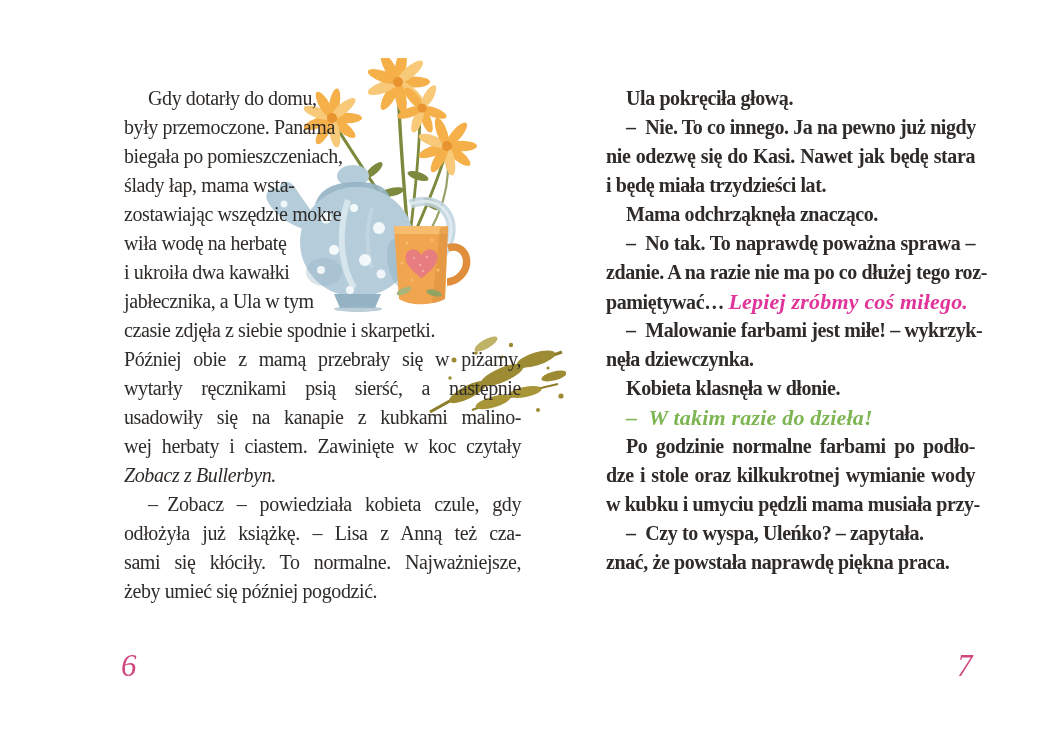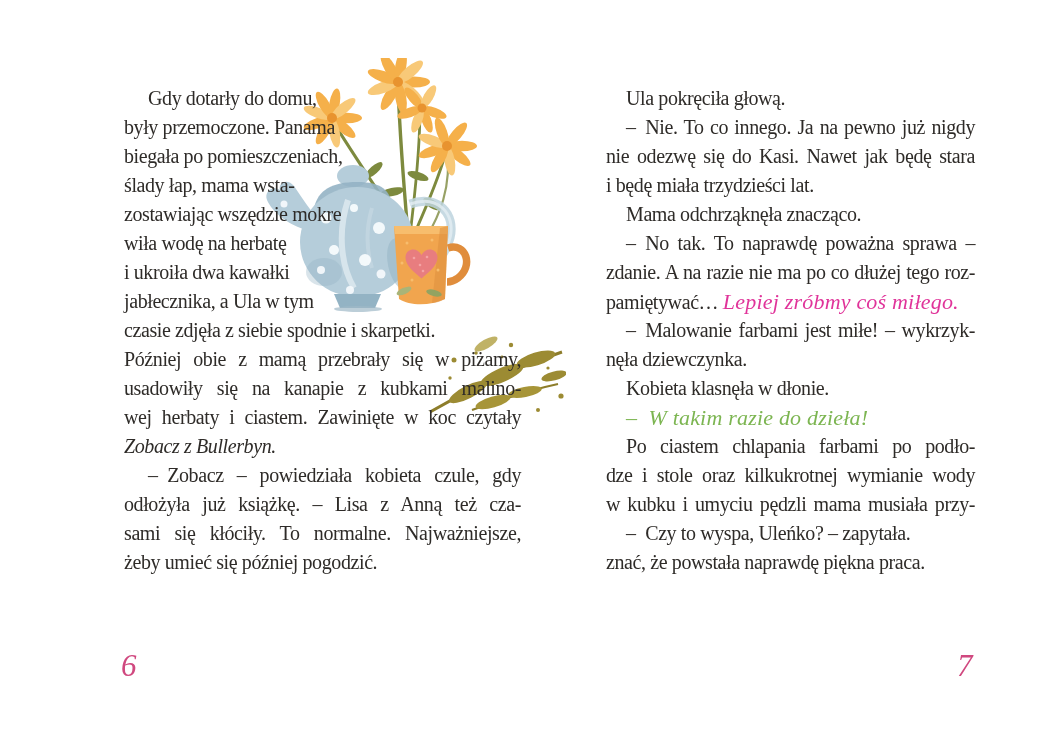--- a/index.html
+++ b/index.html
@@ -8,21 +8,21 @@
     font-family:"Liberation Serif", serif;
     font-size:20px; letter-spacing:-0.4px; color:var(--text,#2e2b28);
     overflow:hidden;
   }
   .page { position:absolute; top:0; height:737px; }
   .page.left  { left:12px;   width:521px;margin-left:47px; }
   .page.right { left:521px; width:522px; }
 
   .textcol { position:absolute; top:84px; z-index:2; }
   .left-col  { left:65px;  width:397px; }
-  .right-col { left:85px;  width:369px; } 
+  .right-col { left:85px;  width:369px;font-weight:bold; } 
 
   .line { height:29px; line-height:29px; white-space:nowrap; text-align:left; }
   .line.j { text-align:justify; text-align-last:justify; }
   .left-col  .line.ind { padding-left:24px; }
   .right-col .line.ind { padding-left:20px; }
 
   .seg.normal {}
   .seg.italic { font-style:italic; }
   .seg.pink  { color:var(--pink,#e0349a);  font-style:italic; font-size:22px; letter-spacing:0.2px; }
   .seg.green { color:var(--green,#7cb551); font-style:italic; font-size:22px; letter-spacing:0.2px; }
@@ -174,20 +174,21 @@
         <div class="line ind"><span class="seg normal">Gdy dotarły do domu,</span></div>
         <div class="line"><span class="seg normal">były przemoczone. Panama</span></div>
         <div class="line"><span class="seg normal">biegała po pomieszczeniach,</span></div>
         <div class="line"><span class="seg normal">ślady łap, mama wsta-</span></div>
         <div class="line"><span class="seg normal">zostawiając wszędzie mokre</span></div>
         <div class="line"><span class="seg normal">wiła wodę na herbatę</span></div>
         <div class="line"><span class="seg normal">i ukroiła dwa kawałki</span></div>
         <div class="line"><span class="seg normal">jabłecznika, a Ula w tym</span></div>
         <div class="line"><span class="seg normal">czasie zdjęła z siebie spodnie i skarpetki.</span></div>
         <div class="line j"><span class="seg normal">Później obie z mamą przebrały się w piżamy,</span></div>
+        <div class="line j"><span class="seg normal">wytarły ręcznikami psią sierść, a następnie</span></div>
         <div class="line j"><span class="seg normal">usadowiły się na kanapie z kubkami malino-</span></div>
         <div class="line j"><span class="seg normal">wej herbaty i ciastem. Zawinięte w koc czytały</span></div>
         <div class="line"><span class="seg italic">Zobacz z Bullerbyn.</span></div>
         <div class="line j ind"><span class="seg normal">– Zobacz – powiedziała kobieta czule, gdy</span></div>
         <div class="line j"><span class="seg normal">odłożyła już książkę. – Lisa z Anną też cza-</span></div>
         <div class="line j"><span class="seg normal">sami się kłóciły. To normalne. Najważniejsze,</span></div>
         <div class="line"><span class="seg normal">żeby umieć się później pogodzić.</span></div>
       </div>
     <div class="pagenum left-num">6</div>
   </section>
@@ -199,21 +200,21 @@
         <div class="line j"><span class="seg normal">nie odezwę się do Kasi. Nawet jak będę stara</span></div>
         <div class="line"><span class="seg normal">i będę miała trzydzieści lat.</span></div>
         <div class="line ind"><span class="seg normal">Mama odchrząknęła znacząco.</span></div>
         <div class="line j ind"><span class="seg normal">– No tak. To naprawdę poważna sprawa –</span></div>
         <div class="line j"><span class="seg normal">zdanie. A na razie nie ma po co dłużej tego roz-</span></div>
         <div class="line"><span class="seg normal">pamiętywać…&nbsp;</span><span class="seg pink">Lepiej zróbmy coś miłego.</span></div>
         <div class="line j ind"><span class="seg normal">– Malowanie farbami jest miłe! – wykrzyk-</span></div>
         <div class="line"><span class="seg normal">nęła dziewczynka.</span></div>
         <div class="line ind"><span class="seg normal">Kobieta klasnęła w dłonie.</span></div>
         <div class="line ind"><span class="seg green">– W takim razie do dzieła!</span></div>
-        <div class="line j ind"><span class="seg normal">Po ciastem chlapania farbami po podło-</span></div>
+        <div class="line j ind"><span class="seg normal">Po godzinie normalne farbami po podło-</span></div>
         <div class="line j"><span class="seg normal">dze i stole oraz kilkukrotnej wymianie wody</span></div>
         <div class="line j"><span class="seg normal">w kubku i umyciu pędzli mama musiała przy-</span></div>
         <div class="line ind"><span class="seg normal">– Czy to wyspa, Uleńko? – zapytała.</span></div>
         <div class="line"><span class="seg normal">znać, że powstała naprawdę piękna praca.</span></div>
       </div>
     <div class="pagenum right-num">7</div>
   </section>
 
 </div>
 

